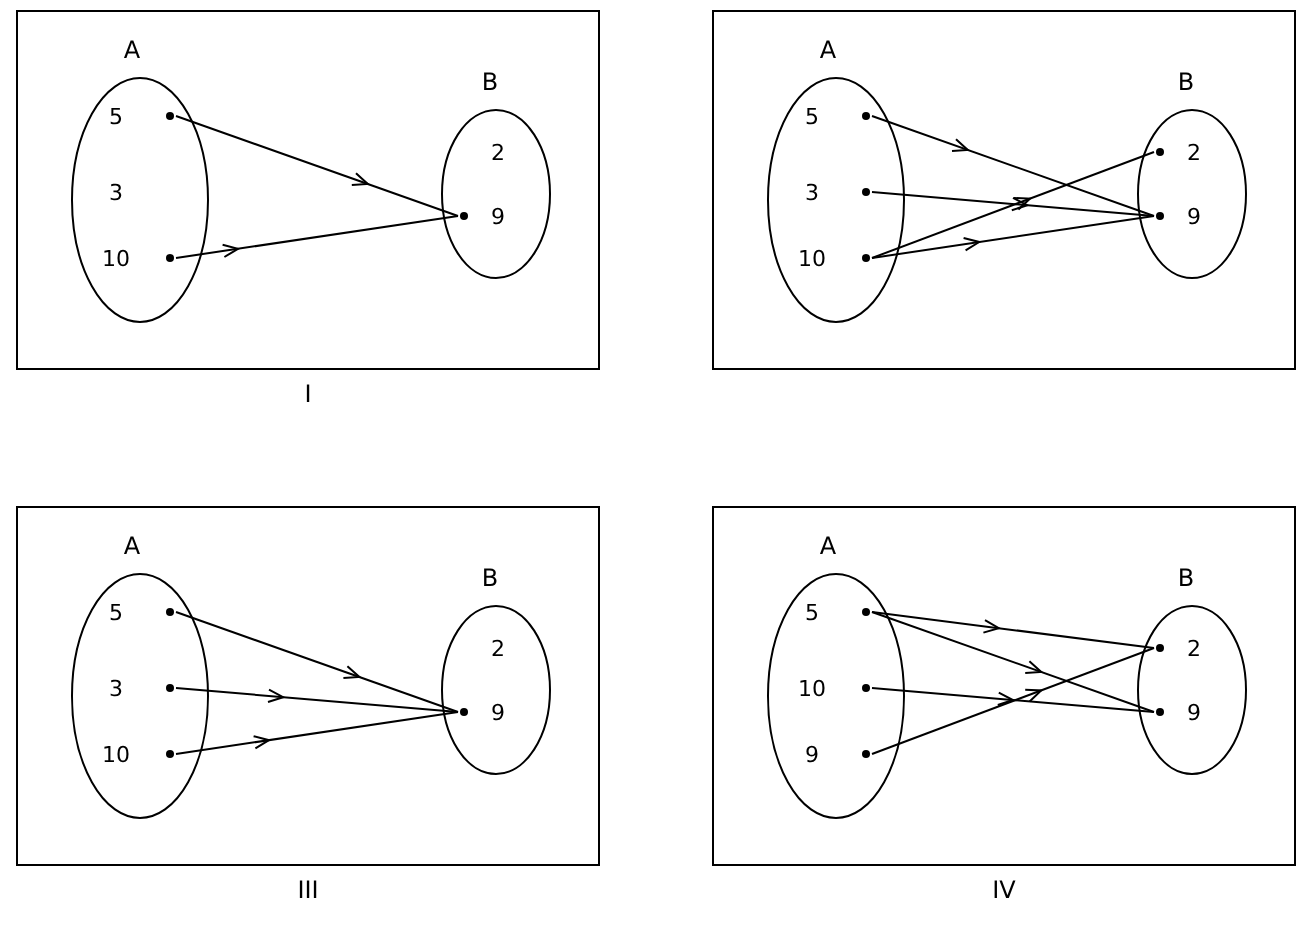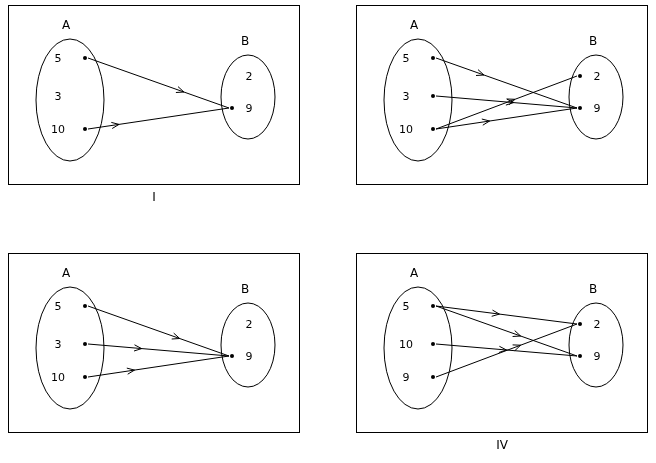--- a/index.html
+++ b/index.html
@@ -92,20 +92,21 @@
         <text x="241" y="75" text-anchor="middle" font-size="11" fill="#000000">2</text>
         <text x="241" y="107" text-anchor="middle" font-size="11" fill="#000000">9</text>
         <circle cx="224" cy="103" r="2" fill="#000000"></circle>
         <line x1="80" y1="53" x2="221" y2="103" stroke="#000000" stroke-width="1"></line>
         <path d="M163.7 86.0 L171.7 85.5 L165.7 80.1" fill="none" stroke="#000000" stroke-width="1"></path>
         <line x1="80" y1="91" x2="221" y2="103" stroke="#000000" stroke-width="1"></line>
         <path d="M126.0 98.0 L133.6 95.6 L126.5 91.8" fill="none" stroke="#000000" stroke-width="1"></path>
         <line x1="80" y1="124" x2="221" y2="103" stroke="#000000" stroke-width="1"></line>
         <path d="M119.7 121.2 L126.5 117.1 L118.8 115.1" fill="none" stroke="#000000" stroke-width="1"></path>
       </svg>
+    <span class="caption">III</span>
   </div>
 
   <div class="panel" id="panel-3">
     <svg width="292" height="180">
         <rect x="0.5" y="0.5" width="291" height="179" fill="#ffffff" stroke="#000000"></rect>
         <ellipse cx="62" cy="95" rx="34" ry="61" fill="none" stroke="#000000"></ellipse>
         <ellipse cx="240" cy="92" rx="27" ry="42" fill="none" stroke="#000000"></ellipse>
         <text x="58" y="24" text-anchor="middle" font-size="12" fill="#000000">A</text>
         <text x="237" y="40" text-anchor="middle" font-size="12" fill="#000000">B</text>
         <text x="50" y="57" text-anchor="middle" font-size="11" fill="#000000">5</text>

